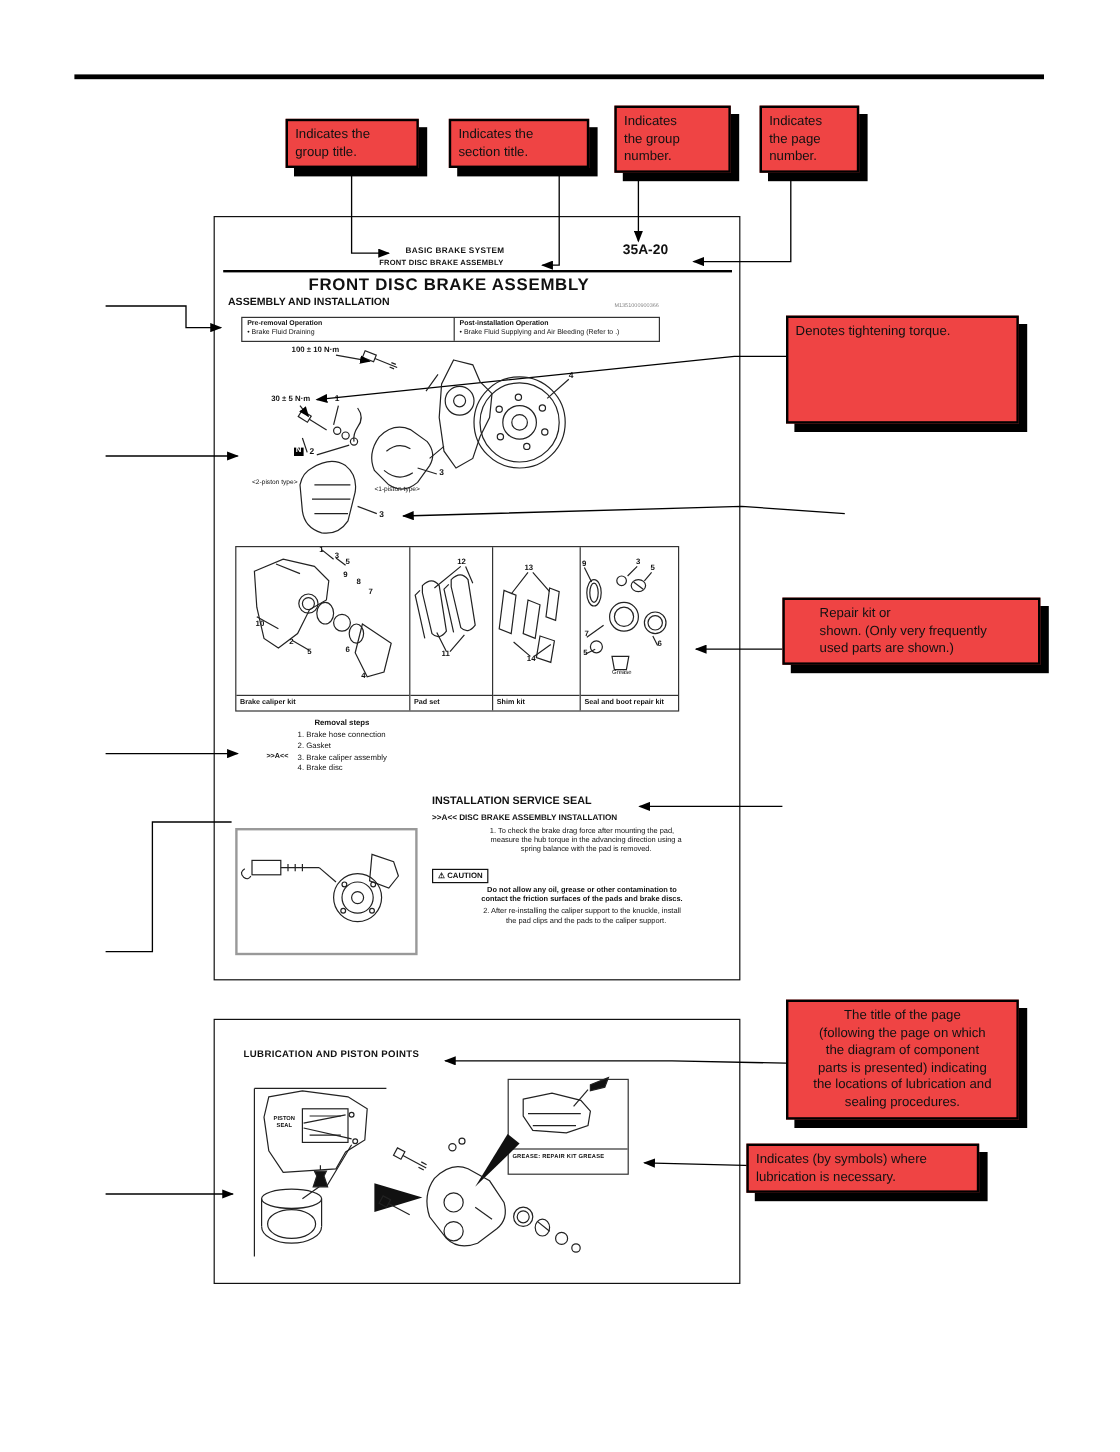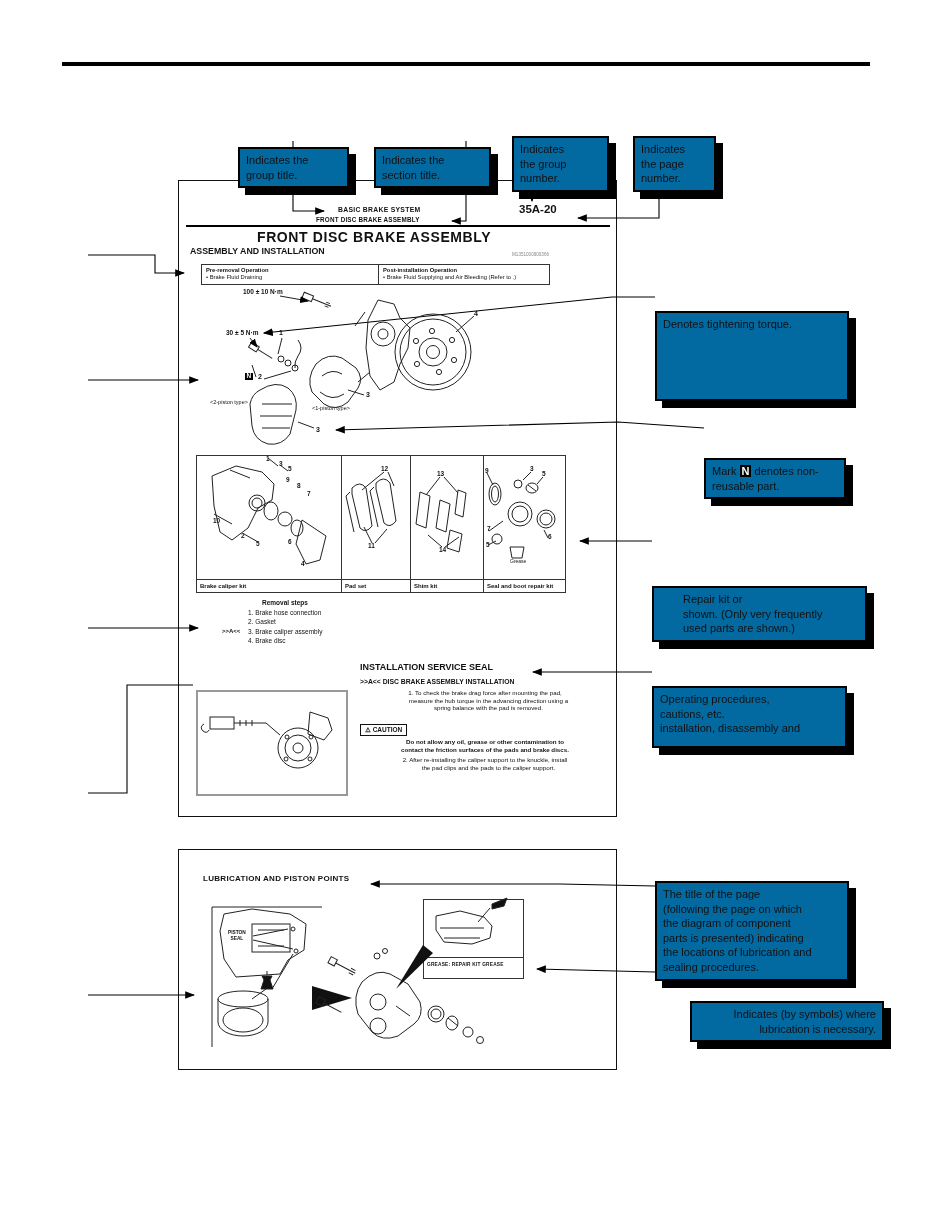--- a/index.html
+++ b/index.html
@@ -1,22 +1,22 @@
 <!DOCTYPE html>
 <html><head>
 <meta charset="utf-8">
 <style>
   html,body{margin:0;padding:0;background:#fff;}
   .canvas{position:relative;width:933px;height:1210px;background:#fff;overflow:hidden;
           font-family:"Liberation Sans",sans-serif;color:#111;}
   .abs{position:absolute;}
   .toprule{position:absolute;left:62px;top:62px;width:808px;height:4px;background:#000;}
   
-  .co{position:absolute;background:#0369a1;border:2px solid #000;box-shadow:7px 7px 0 #000;
-      padding:4px 6px;font-size:11px;line-height:14.6px;white-space:pre-line;z-index:6;margin-top:48px;}
+  .co{position:absolute;background:#ef4444;border:2px solid #000;box-shadow:7px 7px 0 #000;
+      padding:4px 6px;font-size:11px;line-height:14.6px;white-space:pre-line;z-index:6;}
   .nbox{background:#000;color:#fff;padding:0 2px;font-weight:bold;}
   
   .frame{position:absolute;border:1.6px solid #111;background:transparent;z-index:1;}
   
   .txt{position:absolute;white-space:pre-wrap;z-index:3;text-align:center;}
   .b{font-weight:bold;}
   .rule2{position:absolute;background:#000;z-index:3;}
   
   .ops{position:absolute;left:201px;top:264px;width:347px;display:flex;border:1px solid #333;z-index:3;background:#fff;}
   .ops .cell{padding:2px 4px 3px 4px;}
@@ -59,38 +59,30 @@
   <div class="co" style="left:374px;top:99px;width:101px;">Indicates the
 section title.</div>
   <div class="co" style="left:512px;top:88px;width:81px;">Indicates
 the group
 number.</div>
   <div class="co" style="left:633px;top:88px;width:67px;">Indicates
 the page
 number.</div>
 
   <div class="co" style="left:655px;top:263px;width:178px;height:78px;">Denotes tightening torque.</div>
-  <div class="co" style="left:704px;top:410px;width:126px;white-space:normal;">
-    <span>Mark</span>
-    <span class="nbox">N</span>
-    <span>denotes non-reusable part.</span>
-  </div>
-  <div class="co" style="left:652px;top:538px;width:176px;padding-left:29px;">Repair kit or
+  <div class="co" style="left:652px;top:498px;width:176px;padding-left:29px;">Repair kit or
 shown. (Only very frequently
 used parts are shown.)</div>
-  <div class="co" style="left:652px;top:638px;width:179px;height:50px;">Operating procedures,
-cautions, etc.
-installation, disassembly and</div>
-  <div class="co" style="left:655px;top:833px;width:178px;">The title of the page
+  <div class="co" style="left:655px;top:833px;width:178px;text-align:center;">The title of the page
 (following the page on which
 the diagram of component
 parts is presented) indicating
 the locations of lubrication and
 sealing procedures.</div>
-  <div class="co" style="left:690px;top:953px;width:178px;text-align:right;">Indicates (by symbols) where
+  <div class="co" style="left:622px;top:953px;width:178px;">Indicates (by symbols) where
 lubrication is necessary.</div>
 
   <div class="frame" style="left:178px;top:180px;width:437px;height:635px;"></div>
   <div class="frame" style="left:178px;top:849px;width:437px;height:219px;"></div>
 
   <div class="txt b" style="left:338px;top:206px;font-size:6.8px;letter-spacing:.3px;">BASIC BRAKE SYSTEM</div>
   <div class="txt b" style="left:316px;top:215.5px;font-size:6.3px;letter-spacing:.2px;">FRONT DISC BRAKE ASSEMBLY</div>
   <div class="txt b" style="left:519px;top:203px;font-size:11.5px;">35A-20</div>
   <div class="rule2" style="left:186px;top:225px;width:424px;height:2px;"></div>
 

